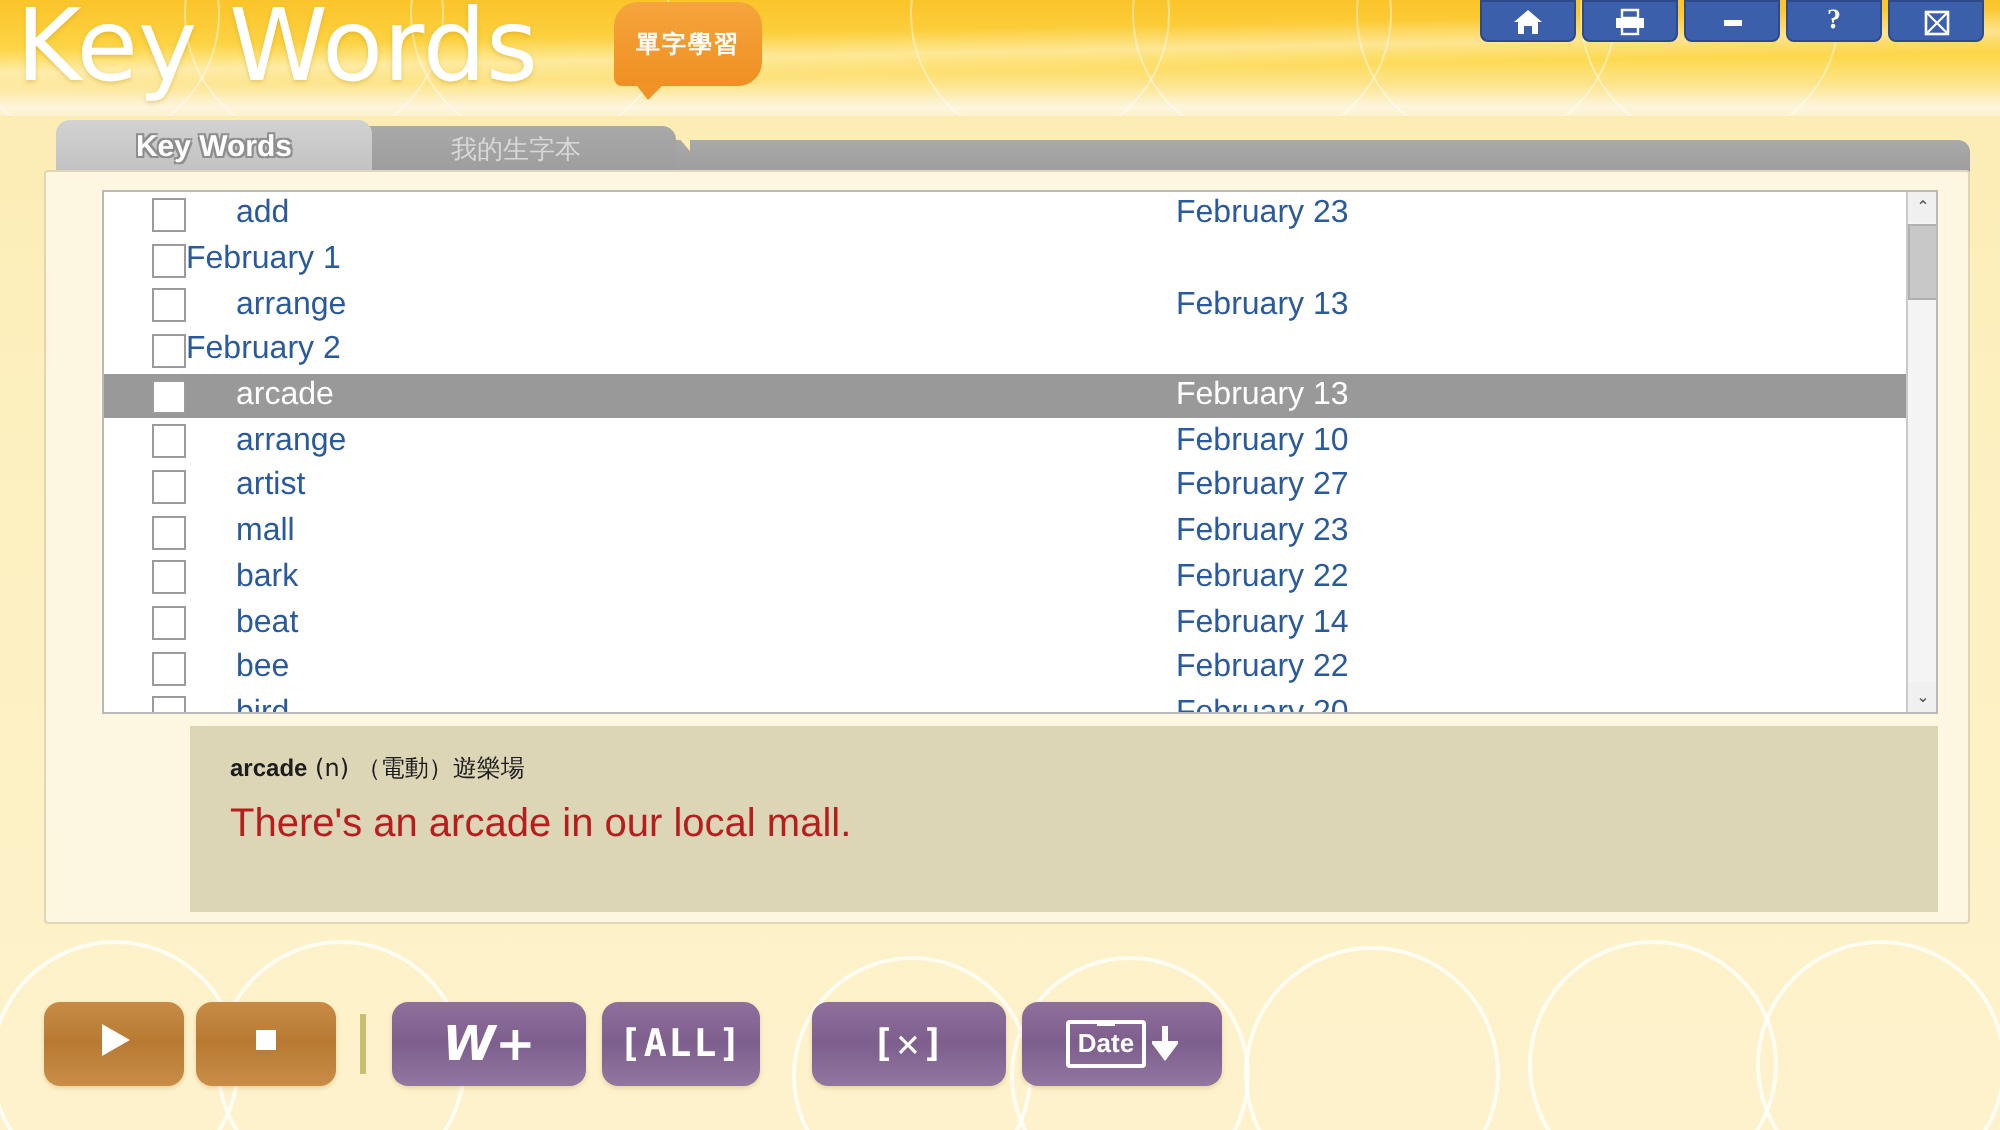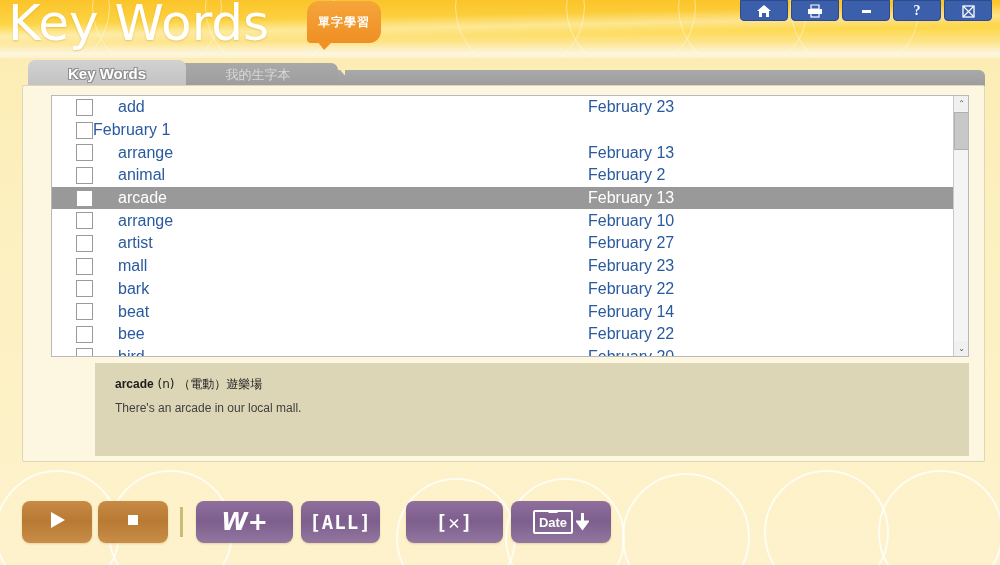--- a/index.html
+++ b/index.html
@@ -184,21 +184,21 @@
   }
   #defline1 {
     position:absolute; left:20px; top:13px;
     font-size:12px; color:#1c1c1c;
     font-family:"DejaVu Sans", sans-serif;
     white-space:nowrap;
   }
   #defline1 b { font-family:"Liberation Sans", sans-serif; }
   #defline2 {
     position:absolute; left:20px; top:38px;
-    font-size:12px; color:#404040;
+    font-size:20px; color:#b91c1c;
   }
 
   
   #toolbar { position:absolute; left:0; top:462px; width:1000px; height:103px; }
   .tbtn {
     position:absolute; top:39px; height:42px;
     border-radius:8px;
     display:flex; align-items:center; justify-content:center;
     cursor:pointer;
     color:#ffffff;
@@ -304,21 +304,20 @@
             <div class="cb"></div>
             <span class="date">February 1</span>
           </div>
           <div class="row">
             <div class="cb"></div>
             <span class="word">arrange</span>
             <span class="date">February 13</span>
           </div>
           <div class="row">
             <div class="cb"></div>
-            <span class="word">animal</span>
             <span class="date">February 2</span>
           </div>
           <div class="row sel">
             <div class="cb"></div>
             <span class="word">arcade</span>
             <span class="date">February 13</span>
           </div>
           <div class="row">
             <div class="cb"></div>
             <span class="word">arrange</span>

